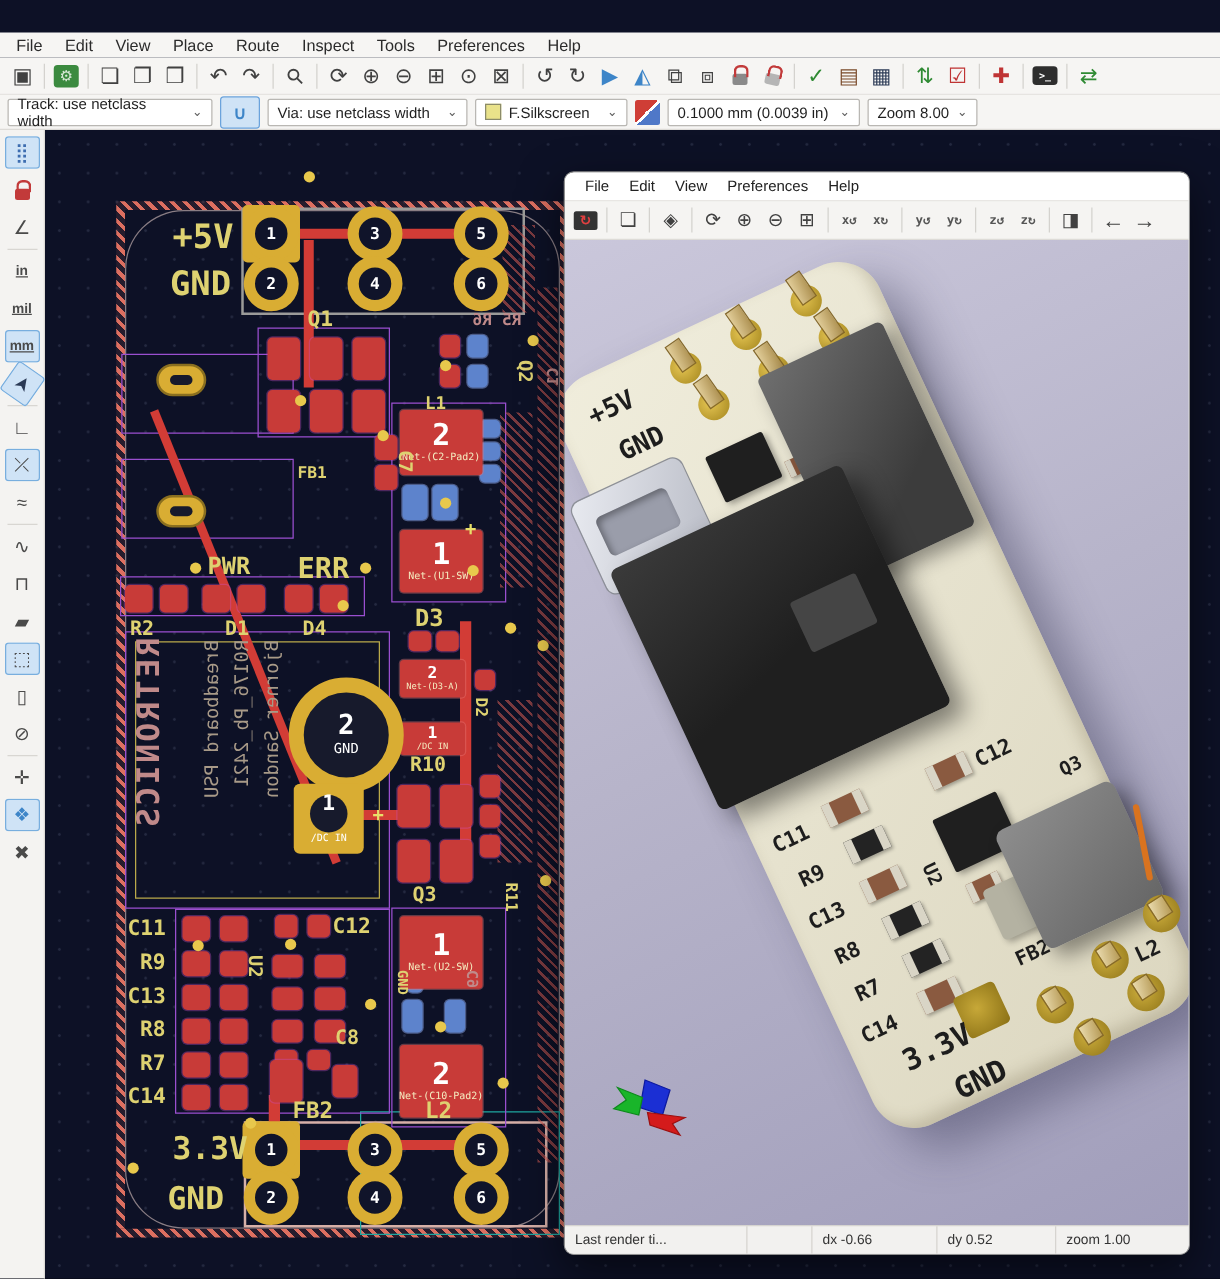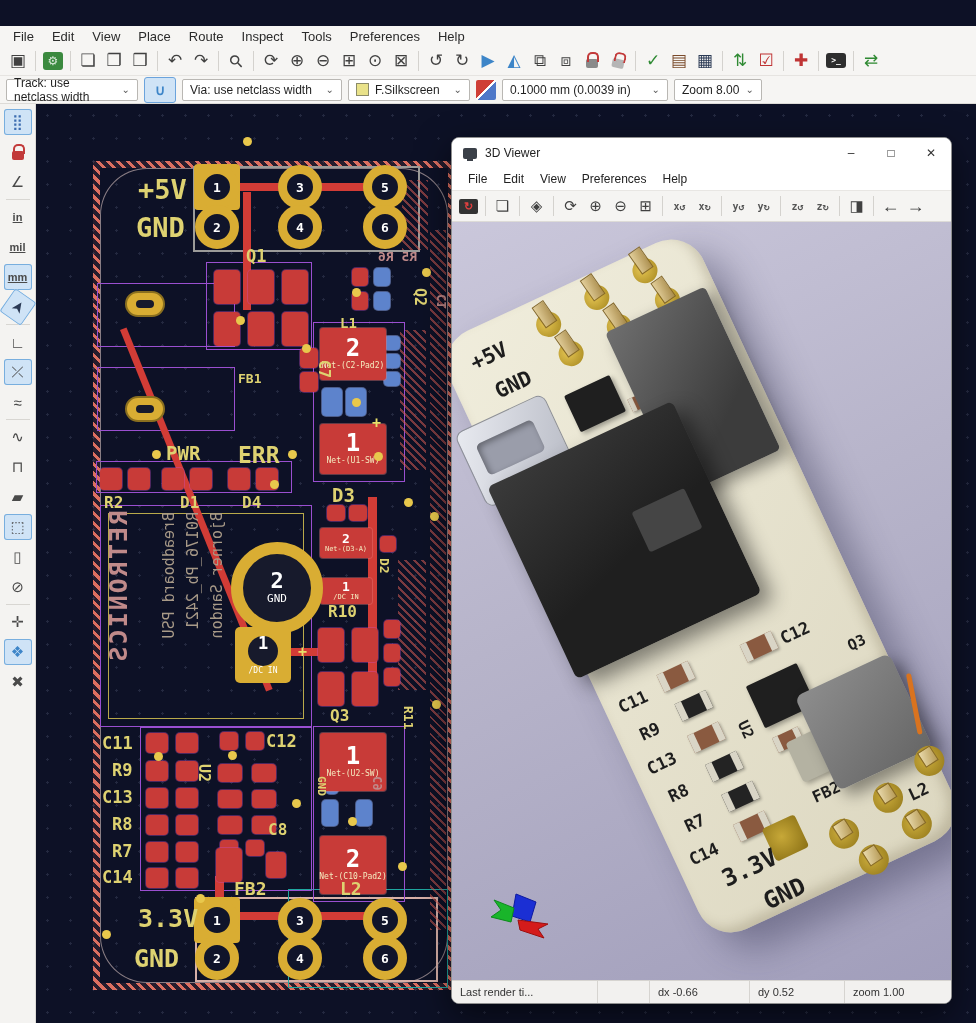--- a/index.html
+++ b/index.html
@@ -181,36 +181,36 @@
     <span class="ti red">✚</span>
     <span class="tsep"></span>
     <span class="ti">
         <span class="consolebox">&gt;_</span>
       </span>
     <span class="tsep"></span>
     <span class="ti green">⇄</span>
   </div>
 
   <div class="toolbar2">
-    <div class="combo" style="width:132px;">
+    <div class="combo" style="width:164px;">
       <span>Track: use netclass width</span>
       <span class="chev">⌄</span>
     </div>
     <div class="tbtn">∪</div>
     <div class="combo" style="width:160px;">
       <span>Via: use netclass width</span>
       <span class="chev">⌄</span>
     </div>
     <div class="combo" style="width:122px;">
       <span class="sw"></span>
       <span>F.Silkscreen</span>
       <span class="chev">⌄</span>
     </div>
     <div class="lp"></div>
-    <div class="combo" style="width:166px;">
+    <div class="combo" style="width:154px;">
       <span>0.1000 mm (0.0039 in)</span>
       <span class="chev">⌄</span>
     </div>
     <div class="combo" style="width:88px;">
       <span>Zoom 8.00</span>
       <span class="chev">⌄</span>
     </div>
   </div>
 
   <div class="sidebar">
@@ -482,29 +482,20 @@
       <div class="lbl" style="left:134px;top:946px;font-size:25px;">GND</div>
 
       <div class="lbl pink vmir" style="left:106px;top:510px;height:212px;font-size:25px;letter-spacing:2px;">RETRONICS</div>
       <div class="vmir" style="position:absolute;left:160px;top:512px;height:208px;font:15px 'DejaVu Sans Mono',monospace;color:#a89a88;">Breadboard PSU</div>
       <div class="vmir" style="position:absolute;left:184px;top:512px;height:208px;font:15px 'DejaVu Sans Mono',monospace;color:#a89a88;">R0176_Pb_2421</div>
       <div class="vmir" style="position:absolute;left:208px;top:512px;height:208px;font:15px 'DejaVu Sans Mono',monospace;color:#a89a88;">Bjorner Sandon</div>
     </div>
   </div>
 
   <div class="win">
-    <div class="wtitle">
-      <span class="wicon"></span>
-      <span class="wtitletext">3D Viewer</span>
-      <span class="wbtns">
-        <span class="wbtn">–</span>
-        <span class="wbtn">□</span>
-        <span class="wbtn">✕</span>
-      </span>
-    </div>
     <div class="wmenubar">
       <span class="wmenuitem">File</span>
       <span class="wmenuitem">Edit</span>
       <span class="wmenuitem">View</span>
       <span class="wmenuitem">Preferences</span>
       <span class="wmenuitem">Help</span>
     </div>
     <div class="wtoolbar">
       <span class="wti">
           <span class="reload3">↻</span>

